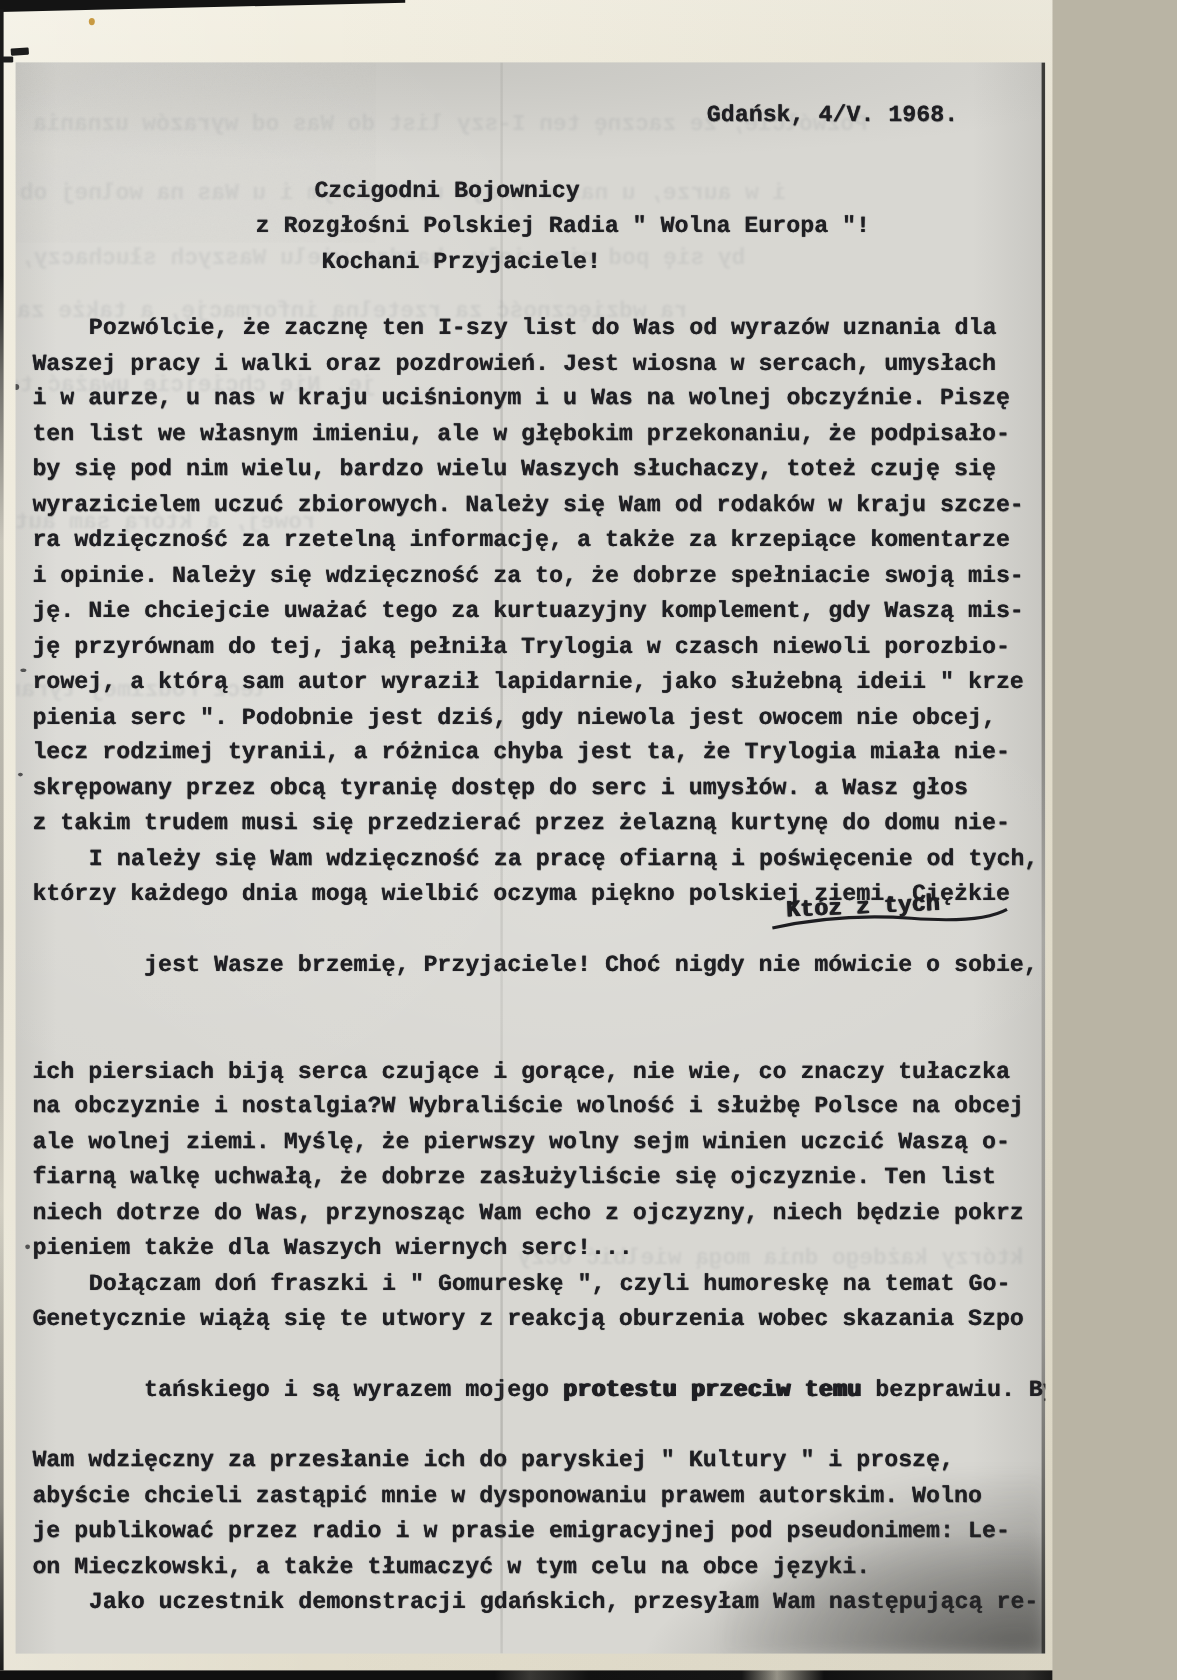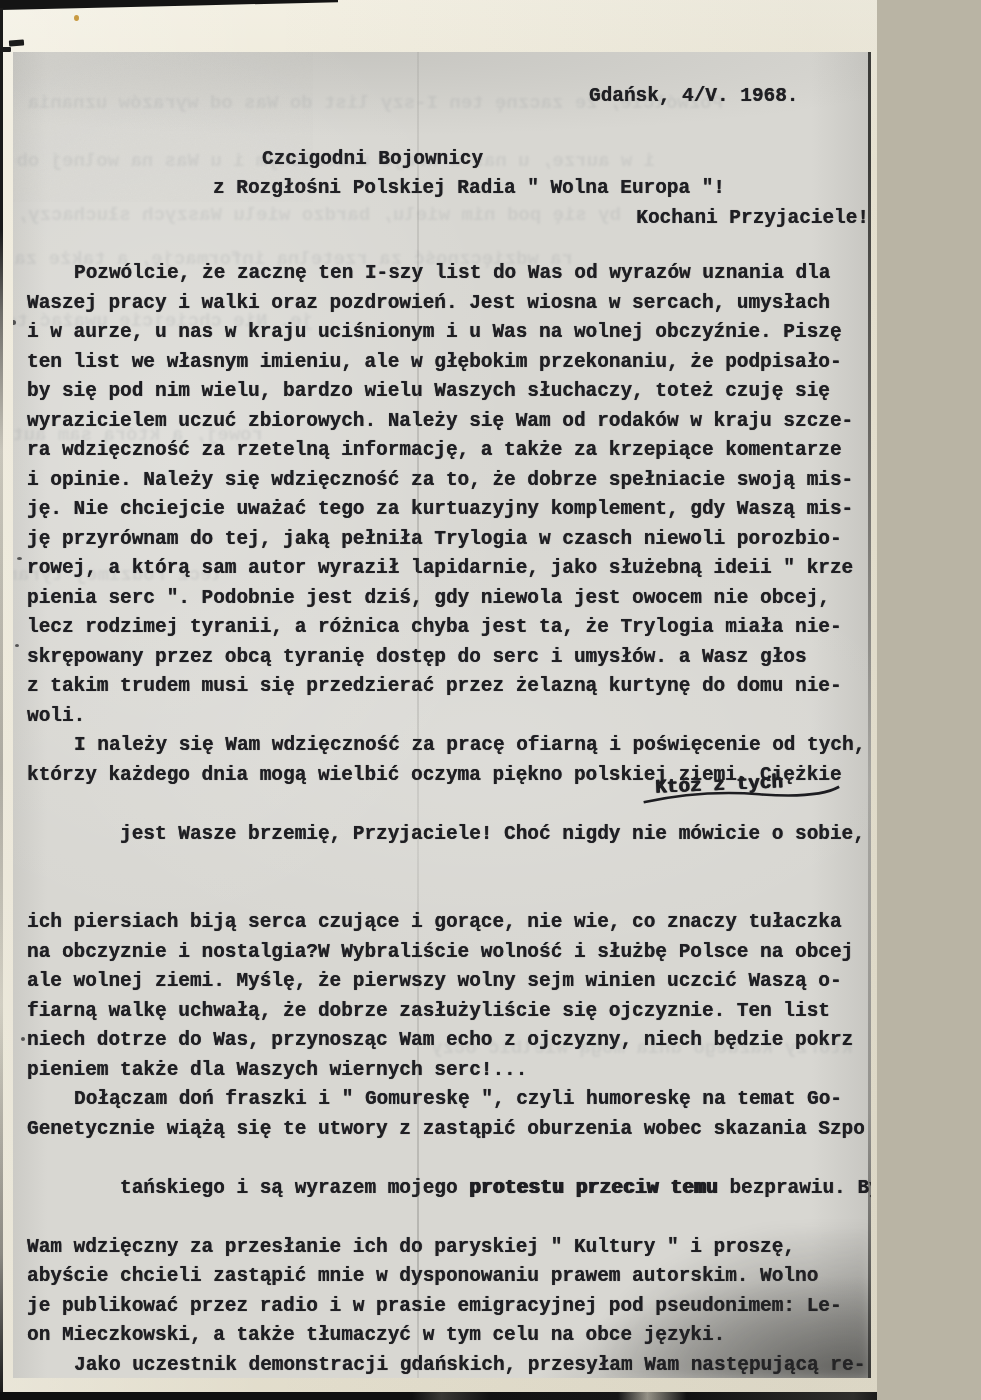--- a/index.html
+++ b/index.html
@@ -46,21 +46,21 @@
 
   
   .text{position:absolute;left:14px;top:0;width:842px;color:var(--ink);
     font-weight:bold;font-size:19.4px;line-height:29.5px;
     text-shadow:0 0 .7px rgba(30,30,34,.85), .4px .4px 0 rgba(30,30,34,.3);}
   .ln{position:relative;white-space:pre;}
   .ind{padding-left:47px;}
   .dateline{margin-top:30px;margin-left:562px;}
   .sal1{margin-top:33px;margin-left:235px;}
   .sal2{margin-left:186px;}
-  .sal3{margin-left:241px;text-align:right;}
+  .sal3{margin-left:241px;}
   .para-first{margin-top:26px;}
   .overstrike{text-shadow:1.1px 0 0 currentColor,-.5px .3px 0 currentColor,0 0 1px rgba(30,30,34,.9);
     text-decoration-thickness:2.5px;letter-spacing:.2px;}
   .insertion{position:absolute;left:628px;top:-19px;transform:rotate(-2.5deg);white-space:nowrap;z-index:3;
     text-shadow:.8px 0 0 currentColor,0 0 1px rgba(30,30,34,.9);}
   .insertion svg{position:absolute;left:-14px;top:15px;}
 
   
   .bleed{position:absolute;color:var(--bleed);opacity:.17;filter:blur(1px);transform:scaleX(-1);
     font-weight:bold;font-size:19px;white-space:nowrap;overflow:hidden;pointer-events:none;}
@@ -103,42 +103,41 @@
       <div class="ln">wyrazicielem uczuć zbiorowych. Należy się Wam od rodaków w kraju szcze-</div>
       <div class="ln">ra wdzięczność za rzetelną informację, a także za krzepiące komentarze</div>
       <div class="ln">i opinie. Należy się wdzięczność za to, że dobrze spełniacie swoją mis-</div>
       <div class="ln">ję. Nie chciejcie uważać tego za kurtuazyjny komplement, gdy Waszą mis-</div>
       <div class="ln">ję przyrównam do tej, jaką pełniła Trylogia w czasch niewoli porozbio-</div>
       <div class="ln">rowej, a którą sam autor wyraził lapidarnie, jako służebną ideii " krze</div>
       <div class="ln">pienia serc ". Podobnie jest dziś, gdy niewola jest owocem nie obcej,</div>
       <div class="ln">lecz rodzimej tyranii, a różnica chyba jest ta, że Trylogia miała nie-</div>
       <div class="ln">skrępowany przez obcą tyranię dostęp do serc i umysłów. a Wasz głos</div>
       <div class="ln">z takim trudem musi się przedzierać przez żelazną kurtynę do domu nie-</div>
-      <div class="ln">woli.</div>
 
       <div class="ln ind">I należy się Wam wdzięczność za pracę ofiarną i poświęcenie od tych,</div>
       <div class="ln">którzy każdego dnia mogą wielbić oczyma piękno polskiej ziemi. Ciężkie</div>
       <div class="ln">
         <span>jest Wasze brzemię, Przyjaciele! Choć nigdy nie mówicie o sobie, w czy-</span>
         <span class="insertion">
           <span>Któż z tych</span>
           <svg width="200" height="18">
             <path d="M2,13 Q60,3 118,10 T198,6" stroke="#1d1d21" stroke-width="2.6" fill="none"></path>
           </svg>
         </span>
       </div>
       <div class="ln">ich piersiach biją serca czujące i gorące, nie wie, co znaczy tułaczka</div>
       <div class="ln">na obczyznie i nostalgia?W Wybraliście wolność i służbę Polsce na obcej</div>
       <div class="ln">ale wolnej ziemi. Myślę, że pierwszy wolny sejm winien uczcić Waszą o-</div>
       <div class="ln">fiarną walkę uchwałą, że dobrze zasłużyliście się ojczyznie. Ten list</div>
       <div class="ln">niech dotrze do Was, przynosząc Wam echo z ojczyzny, niech będzie pokrz</div>
       <div class="ln">pieniem także dla Waszych wiernych serc!...</div>
 
       <div class="ln ind">Dołączam doń fraszki i " Gomureskę ", czyli humoreskę na temat Go-</div>
-      <div class="ln">Genetycznie wiążą się te utwory z zastąpić oburzenia wobec skazania Szpo</div>
+      <div class="ln">Genetycznie wiążą się te utwory z reakcją oburzenia wobec skazania Szpo</div>
       <div class="ln">
         <span>tańskiego i są wyrazem mojego </span><span class="overstrike">protestu przeciw temu</span><span> bezprawiu. Byłbym</span>
       </div>
       <div class="ln">Wam wdzięczny za przesłanie ich do paryskiej " Kultury " i proszę,</div>
       <div class="ln">abyście chcieli zastąpić mnie w dysponowaniu prawem autorskim. Wolno</div>
       <div class="ln">je publikować przez radio i w prasie emigracyjnej pod pseudonimem: Le-</div>
       <div class="ln">on Mieczkowski, a także tłumaczyć w tym celu na obce języki.</div>
 
       <div class="ln ind">Jako uczestnik demonstracji gdańskich, przesyłam Wam następującą re-</div>
 

